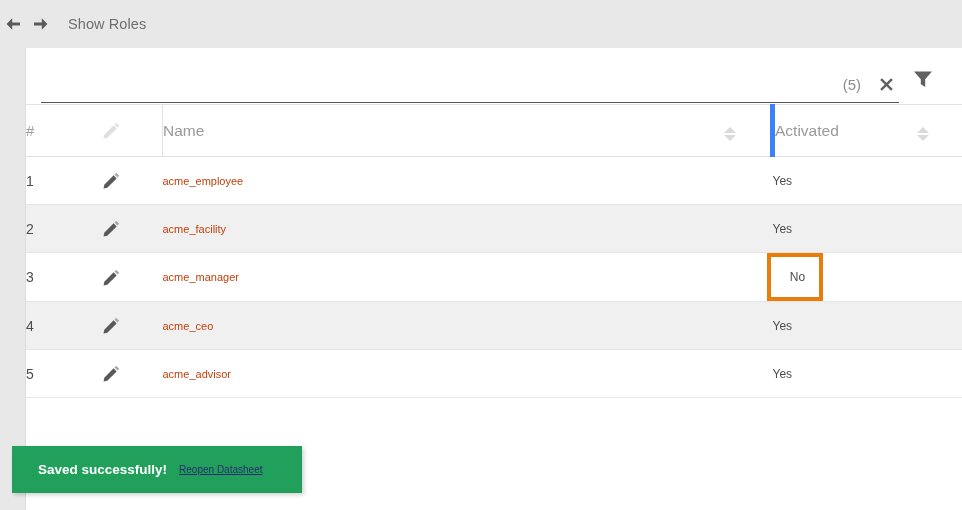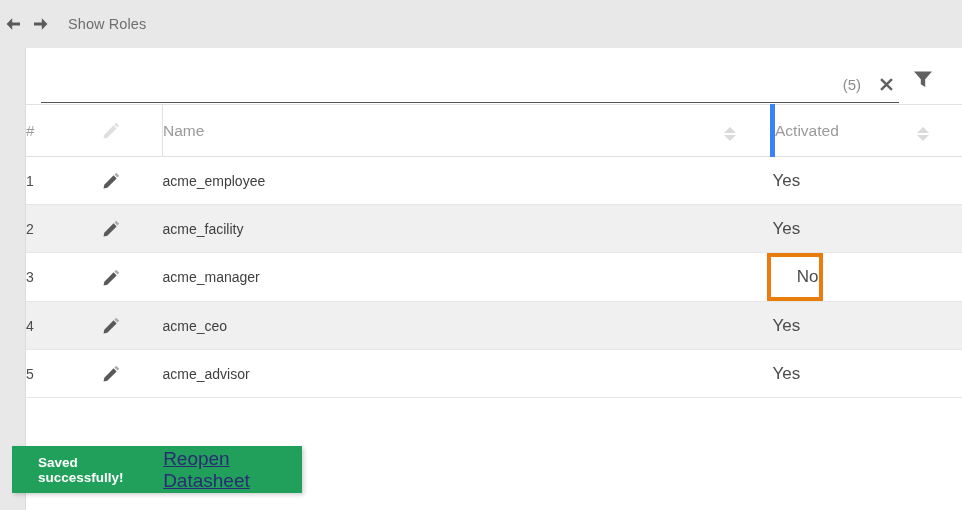--- a/index.html
+++ b/index.html
@@ -169,40 +169,40 @@
     border-top: 6px solid #dadada;
   }
 
   tbody tr {
     height: 48px;
     border-bottom: 1px solid #e6e6e6;
   }
   tbody tr.alt { background: #f0f0f0; }
   td.c-num  { padding-left: 30px; color: #4c4c4c; font-size: 14px; }
   td.c-edit { }
-  td.c-name { padding-left: 22px; color: #404040; font-size: 14px; }
-  td.c-act  { padding-left: 12px; color: #4b4b4b; font-size: 17px; }
+  td.c-name { padding-left: 22px; color: #c2410c; font-size: 11px; }
+  td.c-act  { padding-left: 12px; color: #4b4b4b; font-size: 12px; }
 
   .pencil-cell {
     display: flex;
     align-items: center;
     padding-left: 14px;
   }
   .pencil-icon { cursor: pointer; }
   .pencil-head { opacity: .42; }
 
   
   .act-val { display: inline-block; }
   .act-val.highlight {
     border: 4px solid #e87d0b;
     background: #ffffff;
     width: 42px;
     height: 40px;
     line-height: 40px;
-    text-align: right;
+    text-align: center;
     box-sizing: content-box;
     margin-left: -6px;
     padding-left: 6px;
   }
 
   
   #toast {
     position: absolute;
     left: 12px;
     top: 446px;
@@ -217,21 +217,21 @@
     z-index: 20;
     gap: 7px;
   }
   #toast-message {
     color: #ffffff;
     font-size: 13.5px;
     font-weight: bold;
   }
   #toast-link {
     color: #2b2b73;
-    font-size: 19px;
+    font-size: 10px;
     text-decoration: underline;
     margin-left: 5px;
     cursor: pointer;
   }
 </style>
 </head>
 <body>
 
 <div id="topbar">
   <div class="nav-arrow" id="nav-back">

